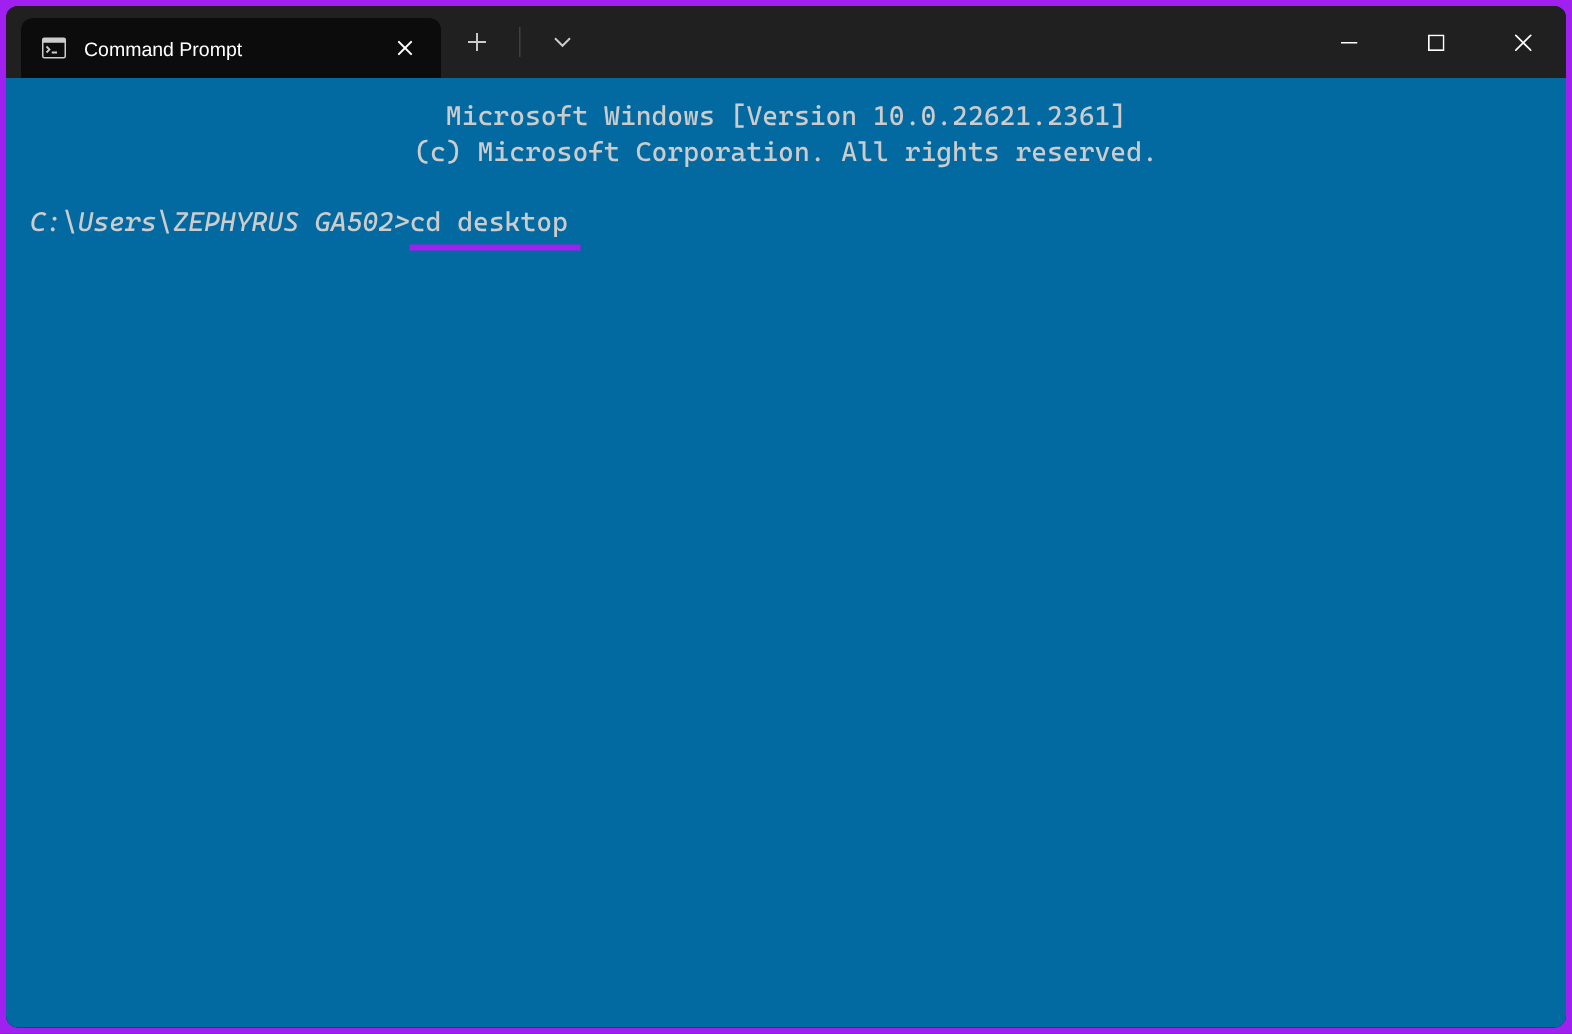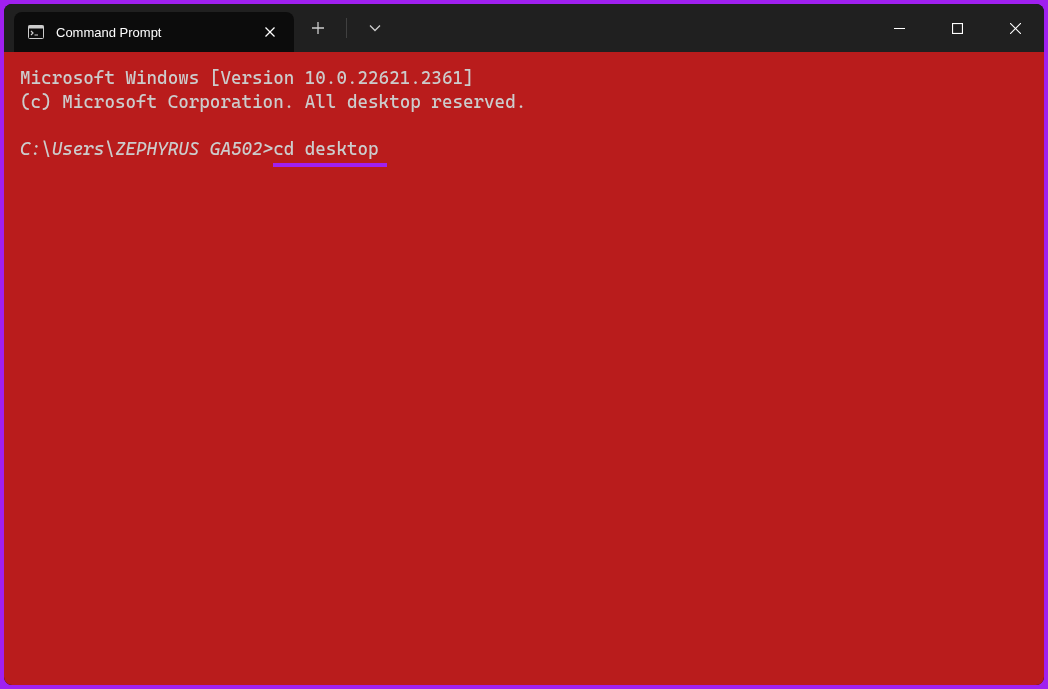--- a/index.html
+++ b/index.html
@@ -117,27 +117,28 @@
       justify-content: center;
       color: #ffffff;
       cursor: pointer;
     }
     .win-btn svg {
       width: 11px;
       height: 11px;
     }
     .terminal-content {
       flex: 1;
-      background: #b91c1c;
+      background: #0369a1;
       padding: 14px 16px;
       font-family: 'Cascadia Mono', 'Consolas', monospace;
       font-size: 18px;
       line-height: 1.35;
       color: #cccccc;
       position: relative;
+      text-align: center;
     }
     .terminal-line {
       white-space: pre;
     }
     .prompt-line {
       margin-top: 22px;
       display: flex;
       align-items: baseline;
     }
     .prompt {
@@ -212,21 +213,21 @@
         <svg viewBox="0 0 11 11">
           <line x1="0" y1="0" x2="11" y2="11" stroke="currentColor" stroke-width="1.1"></line>
           <line x1="11" y1="0" x2="0" y2="11" stroke="currentColor" stroke-width="1.1"></line>
         </svg>
       </div>
     </div>
   </div>
 
   <div class="terminal-content">
     <div class="terminal-line">Microsoft Windows [Version 10.0.22621.2361]</div>
-    <div class="terminal-line">(c) Microsoft Corporation. All desktop reserved.</div>
+    <div class="terminal-line">(c) Microsoft Corporation. All rights reserved.</div>
     <div class="prompt-line">
       <span class="prompt">C:\Users\ZEPHYRUS GA502&gt;</span>
       <span class="command-wrap">
         <span class="command">cd desktop</span>
         <span class="underline-annotation"></span>
       </span>
     </div>
   </div>
 </div>
 

